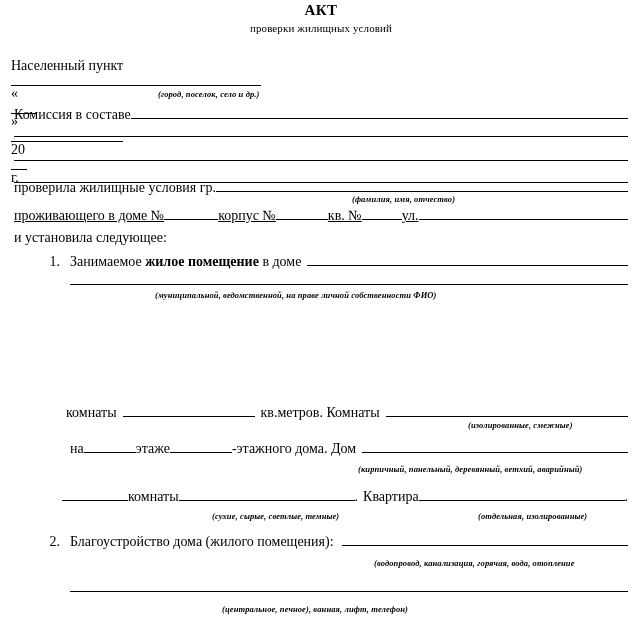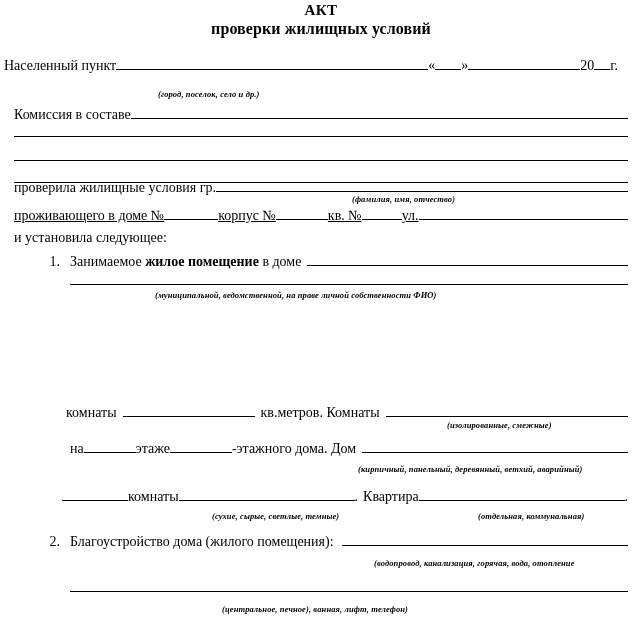--- a/index.html
+++ b/index.html
@@ -30,22 +30,22 @@
     padding-top: 1px;
   }
   .doc-title {
     font-size: 15px;
     font-weight: bold;
     letter-spacing: 0.4px;
     line-height: 18px;
     margin: 0;
   }
   .doc-subtitle {
-    font-size: 16px;
-    font-weight: bold;
+    font-size: 11px;
+    font-weight: normal;
     line-height: 19px;
     margin: 0;
     letter-spacing: 0.1px;
   }
 
   
   .row {
     position: absolute;
     display: flex;
     align-items: baseline;
@@ -100,21 +100,21 @@
 </head>
 <body>
 
 <div class="page">
 
   <div class="title-block">
     <div class="doc-title">АКТ</div>
     <div class="doc-subtitle">проверки жилищных условий</div>
   </div>
 
-  <div class="row" style="left:4px; top:58px; width:614px;">
+  <div class="row" style="left:11px; top:58px; width:614px;flex-direction:column;">
     <span class="txt">Населенный пункт</span>
     <span class="rule grow" style="min-width:250px;"></span>
     <span class="txt">«</span>
     <span class="rule" style="width:26px;"></span>
     <span class="txt">»</span>
     <span class="rule" style="width:112px;"></span>
     <span class="txt">20</span>
     <span class="rule" style="width:16px;"></span>
     <span class="txt">г.</span>
   </div>
@@ -165,21 +165,21 @@
   <div class="hint" style="left:155px; top:290px;font-family:Liberation Serif, serif;">(муниципальной, ведомственной, на праве личной собственности ФИО)</div>
 
 
   <div class="row" style="left:66px; top:405px; width:562px;">
     <span class="txt">комнаты</span>
     <span class="rule" style="width:132px; margin:0 6px;"></span>
     <span class="txt">кв.метров. Комнаты</span>
     <span class="rule grow" style="margin-left:6px;"></span>
   </div>
 
-  <div class="hint" style="left:447px; top:420px;">(изолированные, смежные)</div>
+  <div class="hint" style="left:468px; top:420px;">(изолированные, смежные)</div>
 
   <div class="row" style="left:70px; top:441px; width:558px;">
     <span class="txt">на</span>
     <span class="rule" style="width:52px;"></span>
     <span class="txt">этаже</span>
     <span class="rule" style="width:62px;"></span>
     <span class="txt">-этажного дома. Дом</span>
     <span class="rule grow" style="margin-left:6px;"></span>
   </div>
 
@@ -189,21 +189,21 @@
     <span class="rule" style="width:66px;"></span>
     <span class="txt">комнаты</span>
     <span class="rule" style="width:176px;"></span>
     <span class="txt">.</span>
     <span class="txt" style="padding-left:5px;">Квартира</span>
     <span class="rule grow"></span>
     <span class="txt">.</span>
   </div>
 
   <div class="hint" style="left:212px; top:511px;">(сухие, сырые, светлые, темные)</div>
-  <div class="hint" style="left:478px; top:511px;">(отдельная, коммунальная)</div>
+  <div class="hint" style="left:478px; top:511px;">(отдельная, изолированные)</div>
 
   <div class="row" style="left:38px; top:534px; width:590px;">
     <span class="num">2.</span>
     <span class="txt">Благоустройство дома (жилого помещения):</span>
     <span class="rule grow" style="margin-left:8px;"></span>
   </div>
 
   <div class="hint" style="left:374px; top:558px;">(водопровод, канализация, горячая, вода, отопление</div>
 
   <div class="line" style="left:70px; top:591px; width:558px;"></div>

